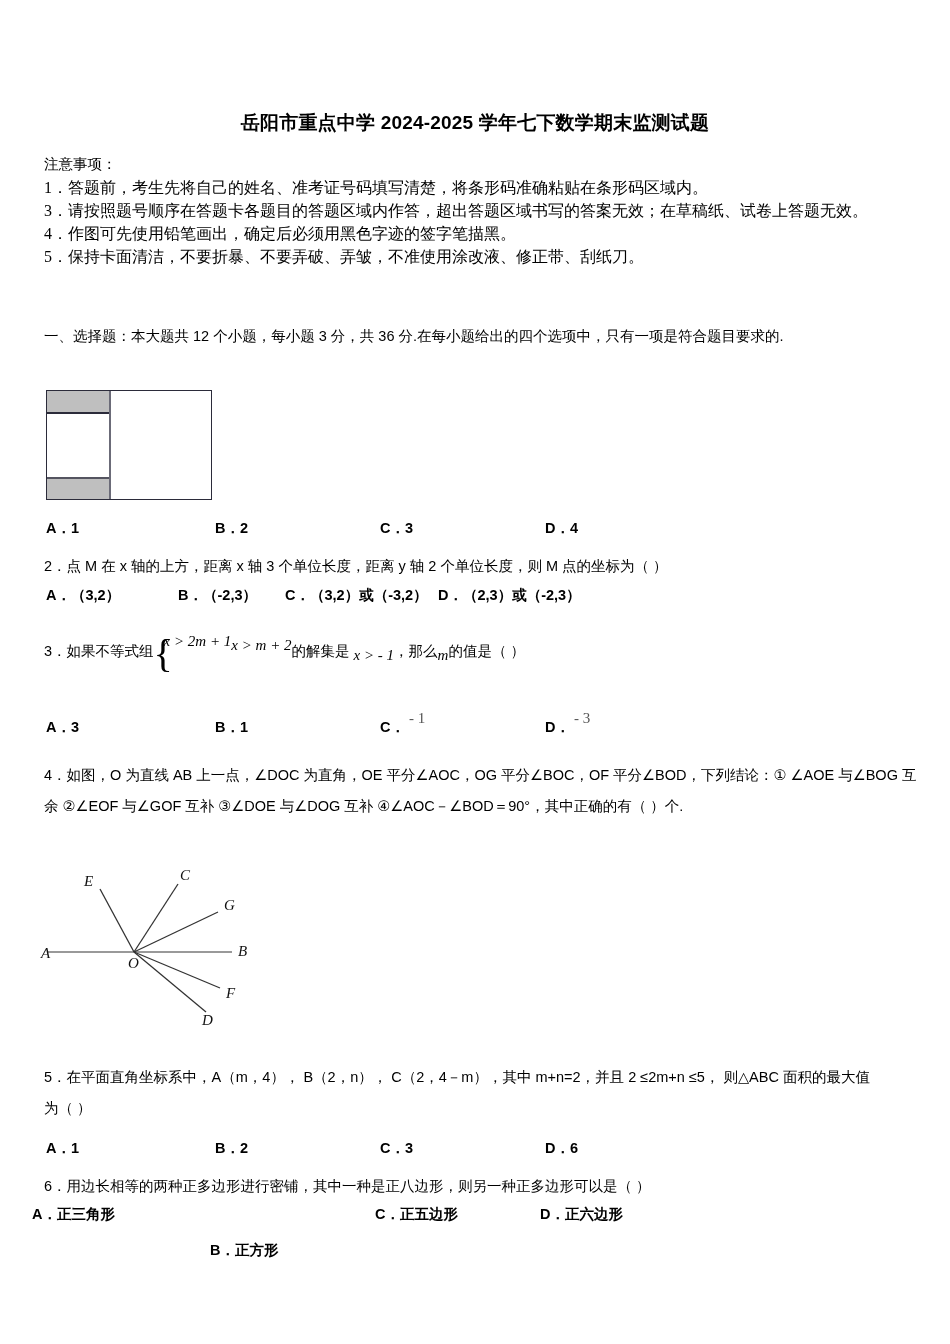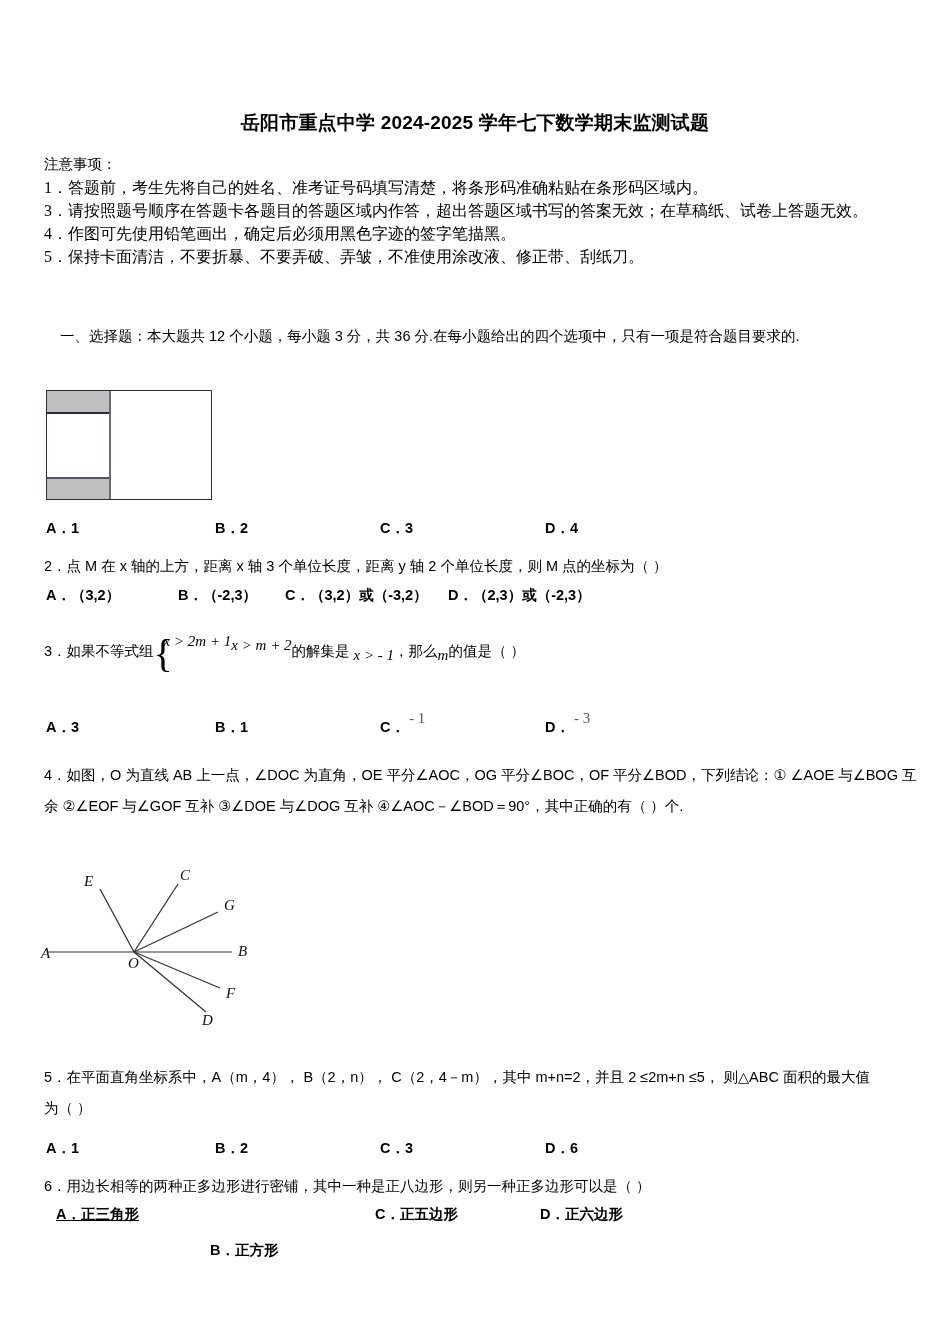--- a/index.html
+++ b/index.html
@@ -51,21 +51,20 @@
   .notice-list div { white-space: nowrap; }
 
   .section-head {
     position: absolute;
     left: 44px;
     top: 327px;
     width: 890px;
     font-family: "Liberation Sans", "DejaVu Sans", sans-serif;
     font-size: 14.5px;
     white-space: nowrap;
-    margin-left: 16px;
   }
   .q {
     position: absolute;
     left: 44px;
     font-family: "Liberation Sans", "DejaVu Sans", sans-serif;
     font-size: 14.5px;
     line-height: 26px;
     width: 890px;
   }
   .opts {
@@ -215,21 +214,21 @@
   </div>
 
   <div class="q" style="top:553px;">
     <span>2．</span><span>点 M 在 x 轴的上方，距离 x 轴 3 个单位长度，距离 y 轴 2 个单位长度，则 M 点的坐标为（  ）</span>
   </div>
 
   <div class="opts" style="top:586px;">
     <span class="opt" style="left:46px;"><span class="lab">A．</span><span class="val">（3,2）</span></span>
     <span class="opt" style="left:178px;"><span class="lab">B．</span><span class="val">（-2,3）</span></span>
     <span class="opt" style="left:285px;"><span class="lab">C．</span><span class="val">（3,2）或（-3,2）</span></span>
-    <span class="opt" style="left:448px;text-align:center;"><span class="lab">D．</span><span class="val">（2,3）或（-2,3）</span></span>
+    <span class="opt" style="left:438px;text-align:center;"><span class="lab">D．</span><span class="val">（2,3）或（-2,3）</span></span>
   </div>
 
   <div class="q" style="top:640px; line-height:22px;">
     <span>3．</span><span>如果不等式组</span><span class="ineq-sys"><span class="brace">{</span><span class="row r1">x &gt; 2m + 1</span><span class="row r2">x &gt; m + 2</span></span><span>的解集是</span> <span class="math-sub">x &gt; - 1</span><span>，那么</span><span class="math-sub">m</span><span>的值是（  ）</span>
   </div>
 
   <div class="opts" style="top:718px;">
     <span class="opt" style="left:46px;"><span class="lab">A．</span><span class="val">3</span></span>
     <span class="opt" style="left:215px;"><span class="lab">B．</span><span class="val">1</span></span>
     <span class="opt" style="left:380px;"><span class="lab">C．</span><span class="sup">- 1</span></span>
@@ -270,19 +269,19 @@
     <span class="opt" style="left:215px;"><span class="lab">B．</span><span class="val">2</span></span>
     <span class="opt" style="left:380px;"><span class="lab">C．</span><span class="val">3</span></span>
     <span class="opt" style="left:545px;"><span class="lab">D．</span><span class="val">6</span></span>
   </div>
 
   <div class="q" style="top:1173px;">
     <span>6．</span><span>用边长相等的两种正多边形进行密铺，其中一种是正八边形，则另一种正多边形可以是（        ）</span>
   </div>
 
   <div class="opts" style="top:1205px;">
-    <span class="opt" style="left:56px;text-decoration:underline;"><span class="lab">A．</span><span class="val">正三角形</span></span>
+    <span class="opt" style="left:32px;"><span class="lab">A．</span><span class="val">正三角形</span></span>
     <span class="opt" style="left:210px;margin-top:36px;"><span class="lab">B．</span><span class="val">正方形</span></span>
     <span class="opt" style="left:375px;"><span class="lab">C．</span><span class="val">正五边形</span></span>
     <span class="opt" style="left:540px;"><span class="lab">D．</span><span class="val">正六边形</span></span>
   </div>
 
 </div>
 
 </body></html>

